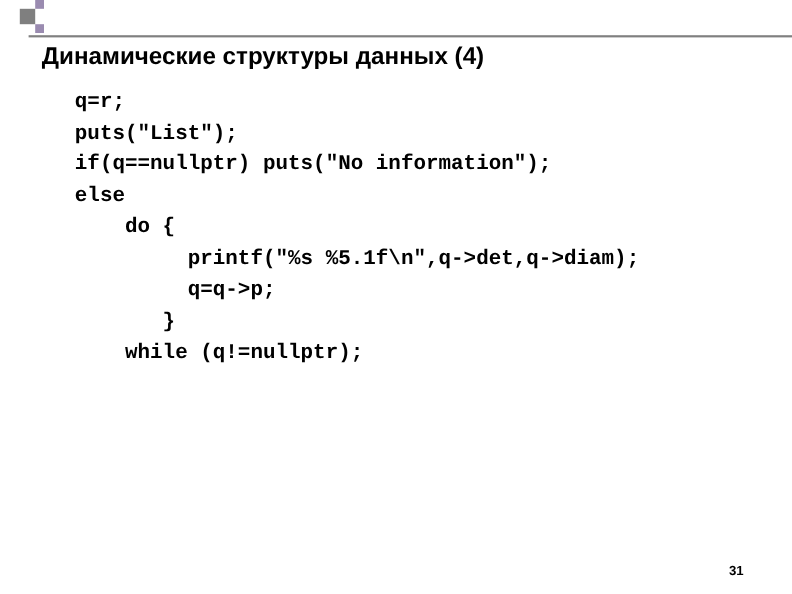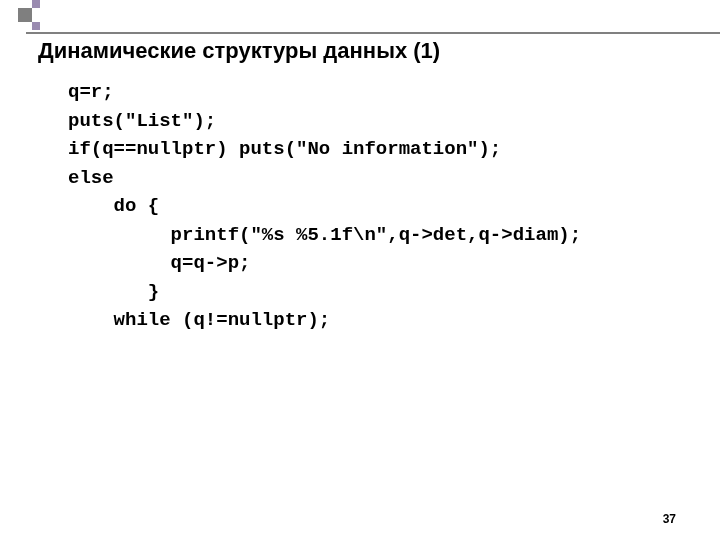--- a/index.html
+++ b/index.html
@@ -60,25 +60,25 @@
 </head>
 <body>
 
 <div class="corner-deco">
   <div class="sq1"></div>
   <div class="sq2"></div>
   <div class="sq3"></div>
 </div>
 <div class="rule"></div>
 
-<h1 class="title">Динамические структуры данных (1)</h1>
+<h1 class="title">Динамические структуры данных (4)</h1>
 
 <pre class="code-block">q=r;
 puts("List");
 if(q==nullptr) puts("No information");
 else
     do {
          printf("%s %5.1f\n",q-&gt;det,q-&gt;diam);
          q=q-&gt;p;
        }
     while (q!=nullptr);</pre>
 
-<div class="page-num">37</div>
+<div class="page-num">31</div>
 
 </body></html>

